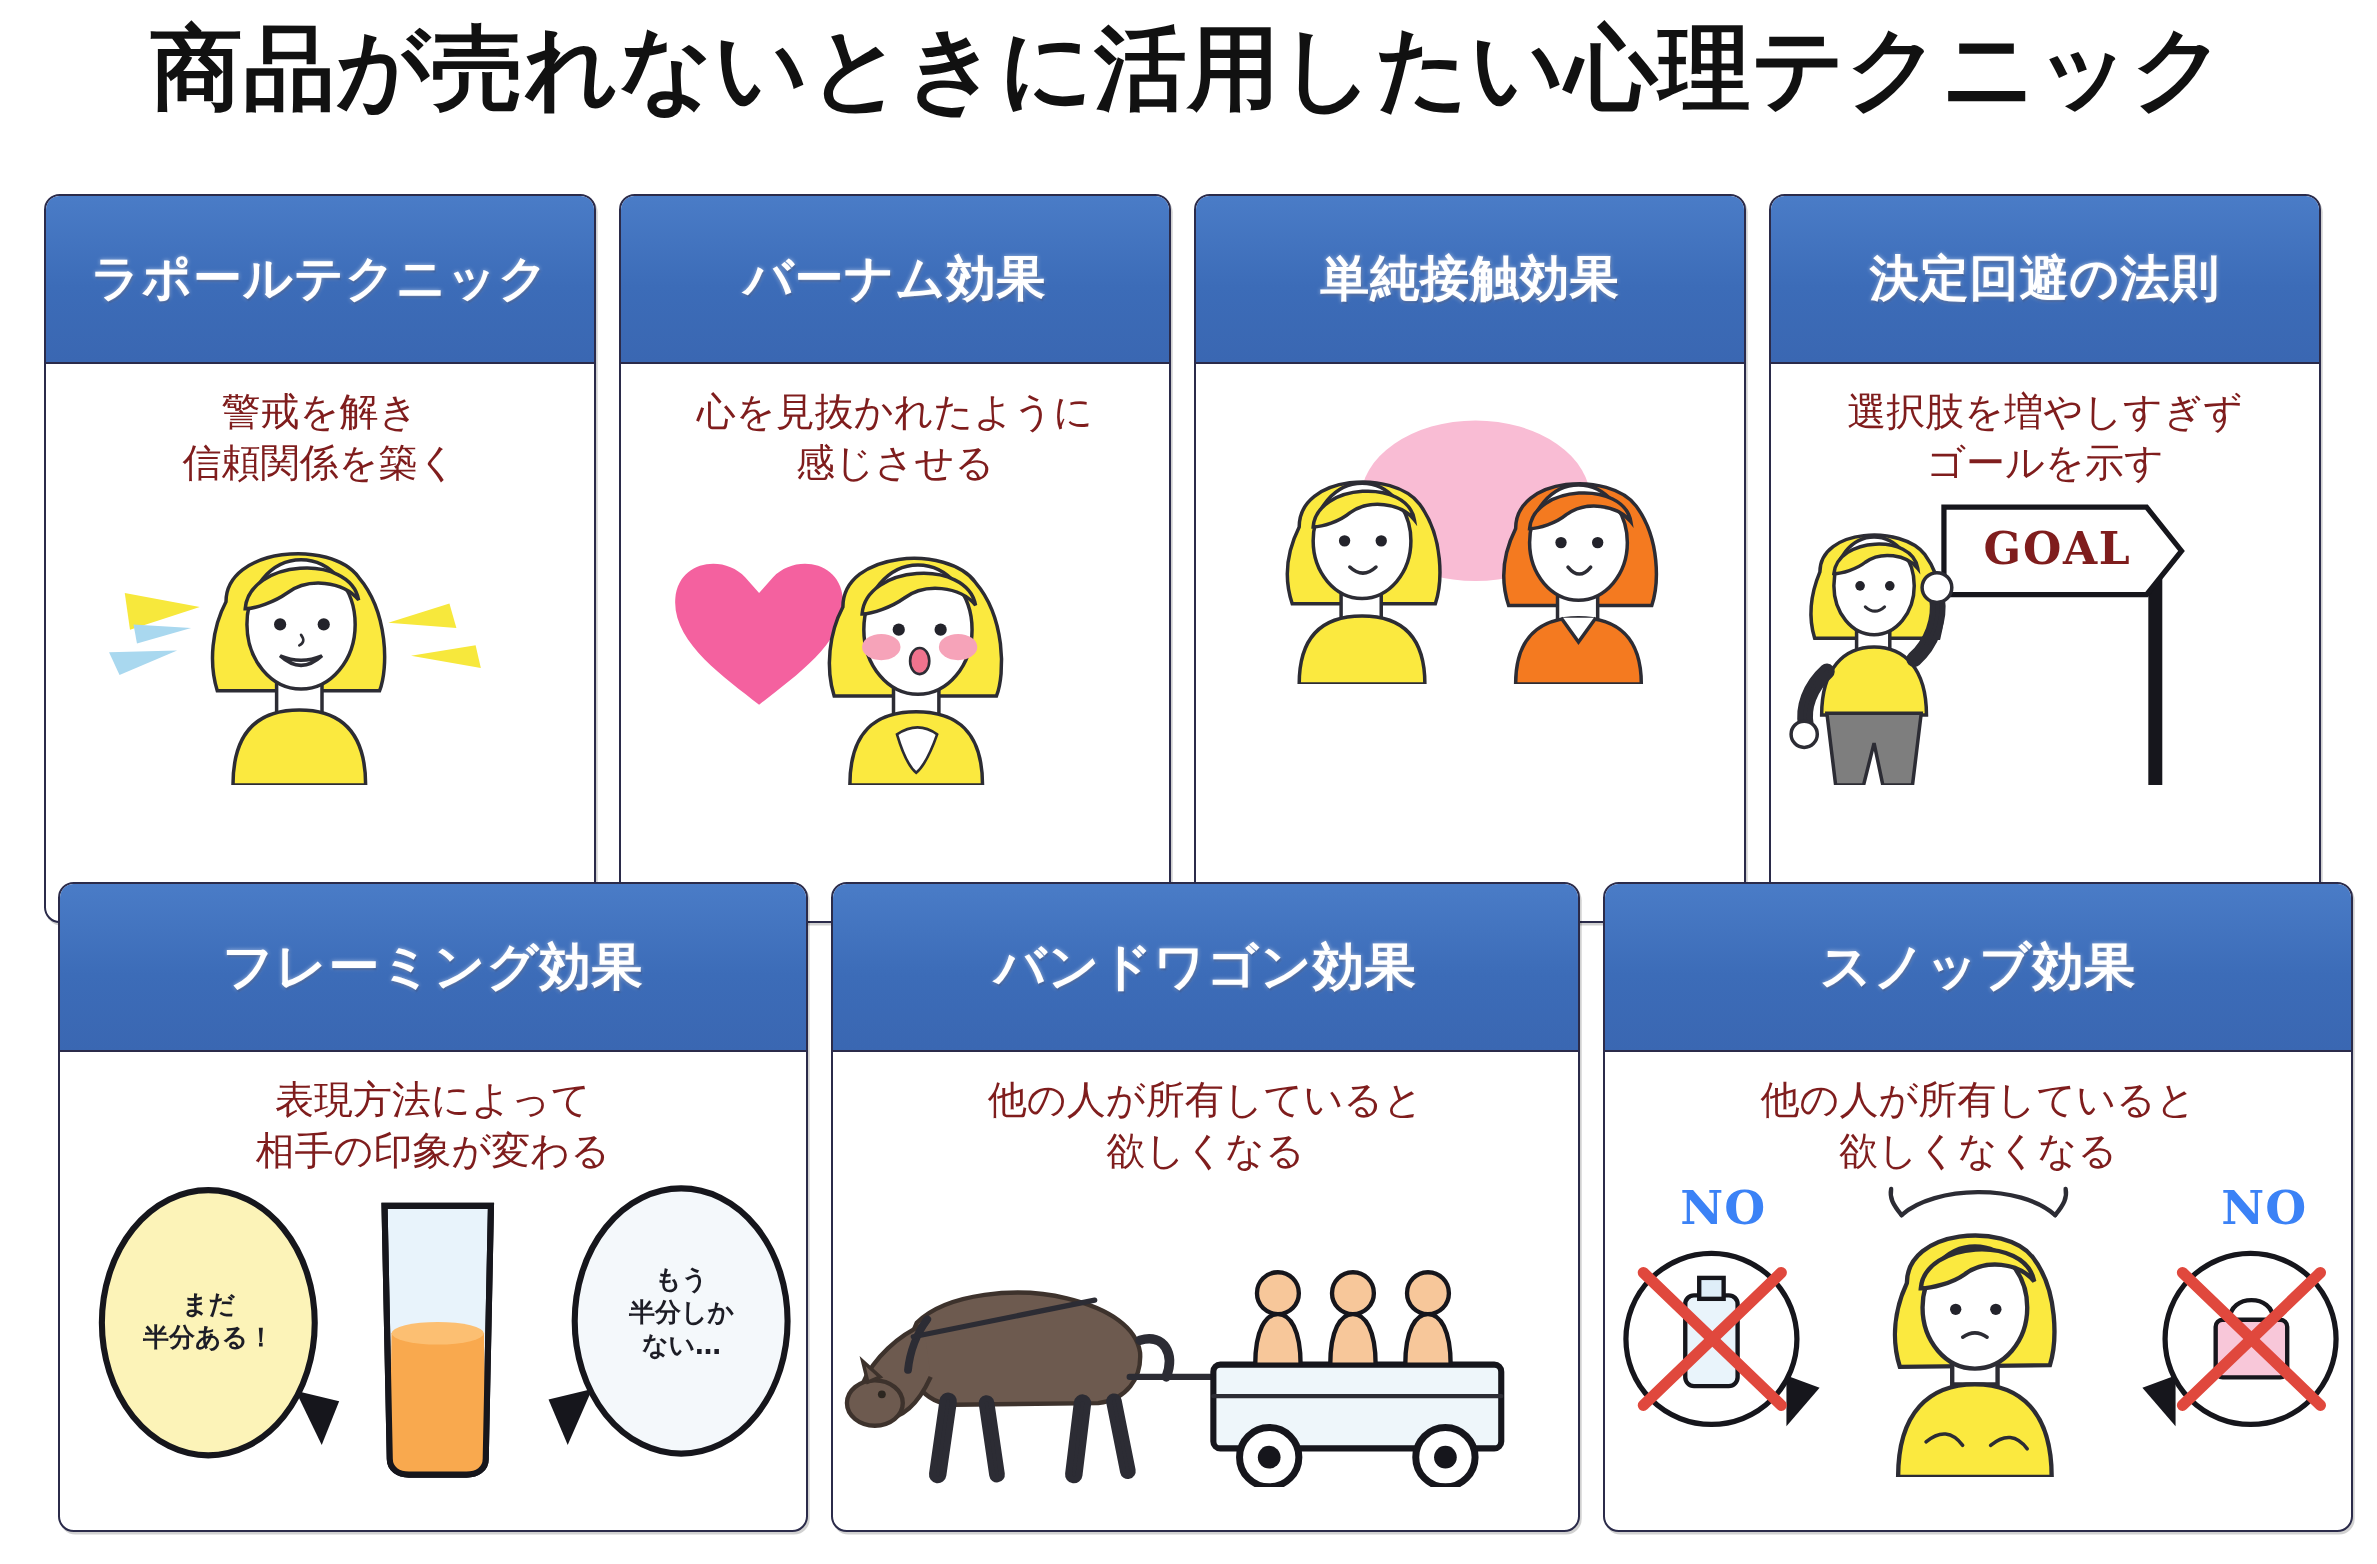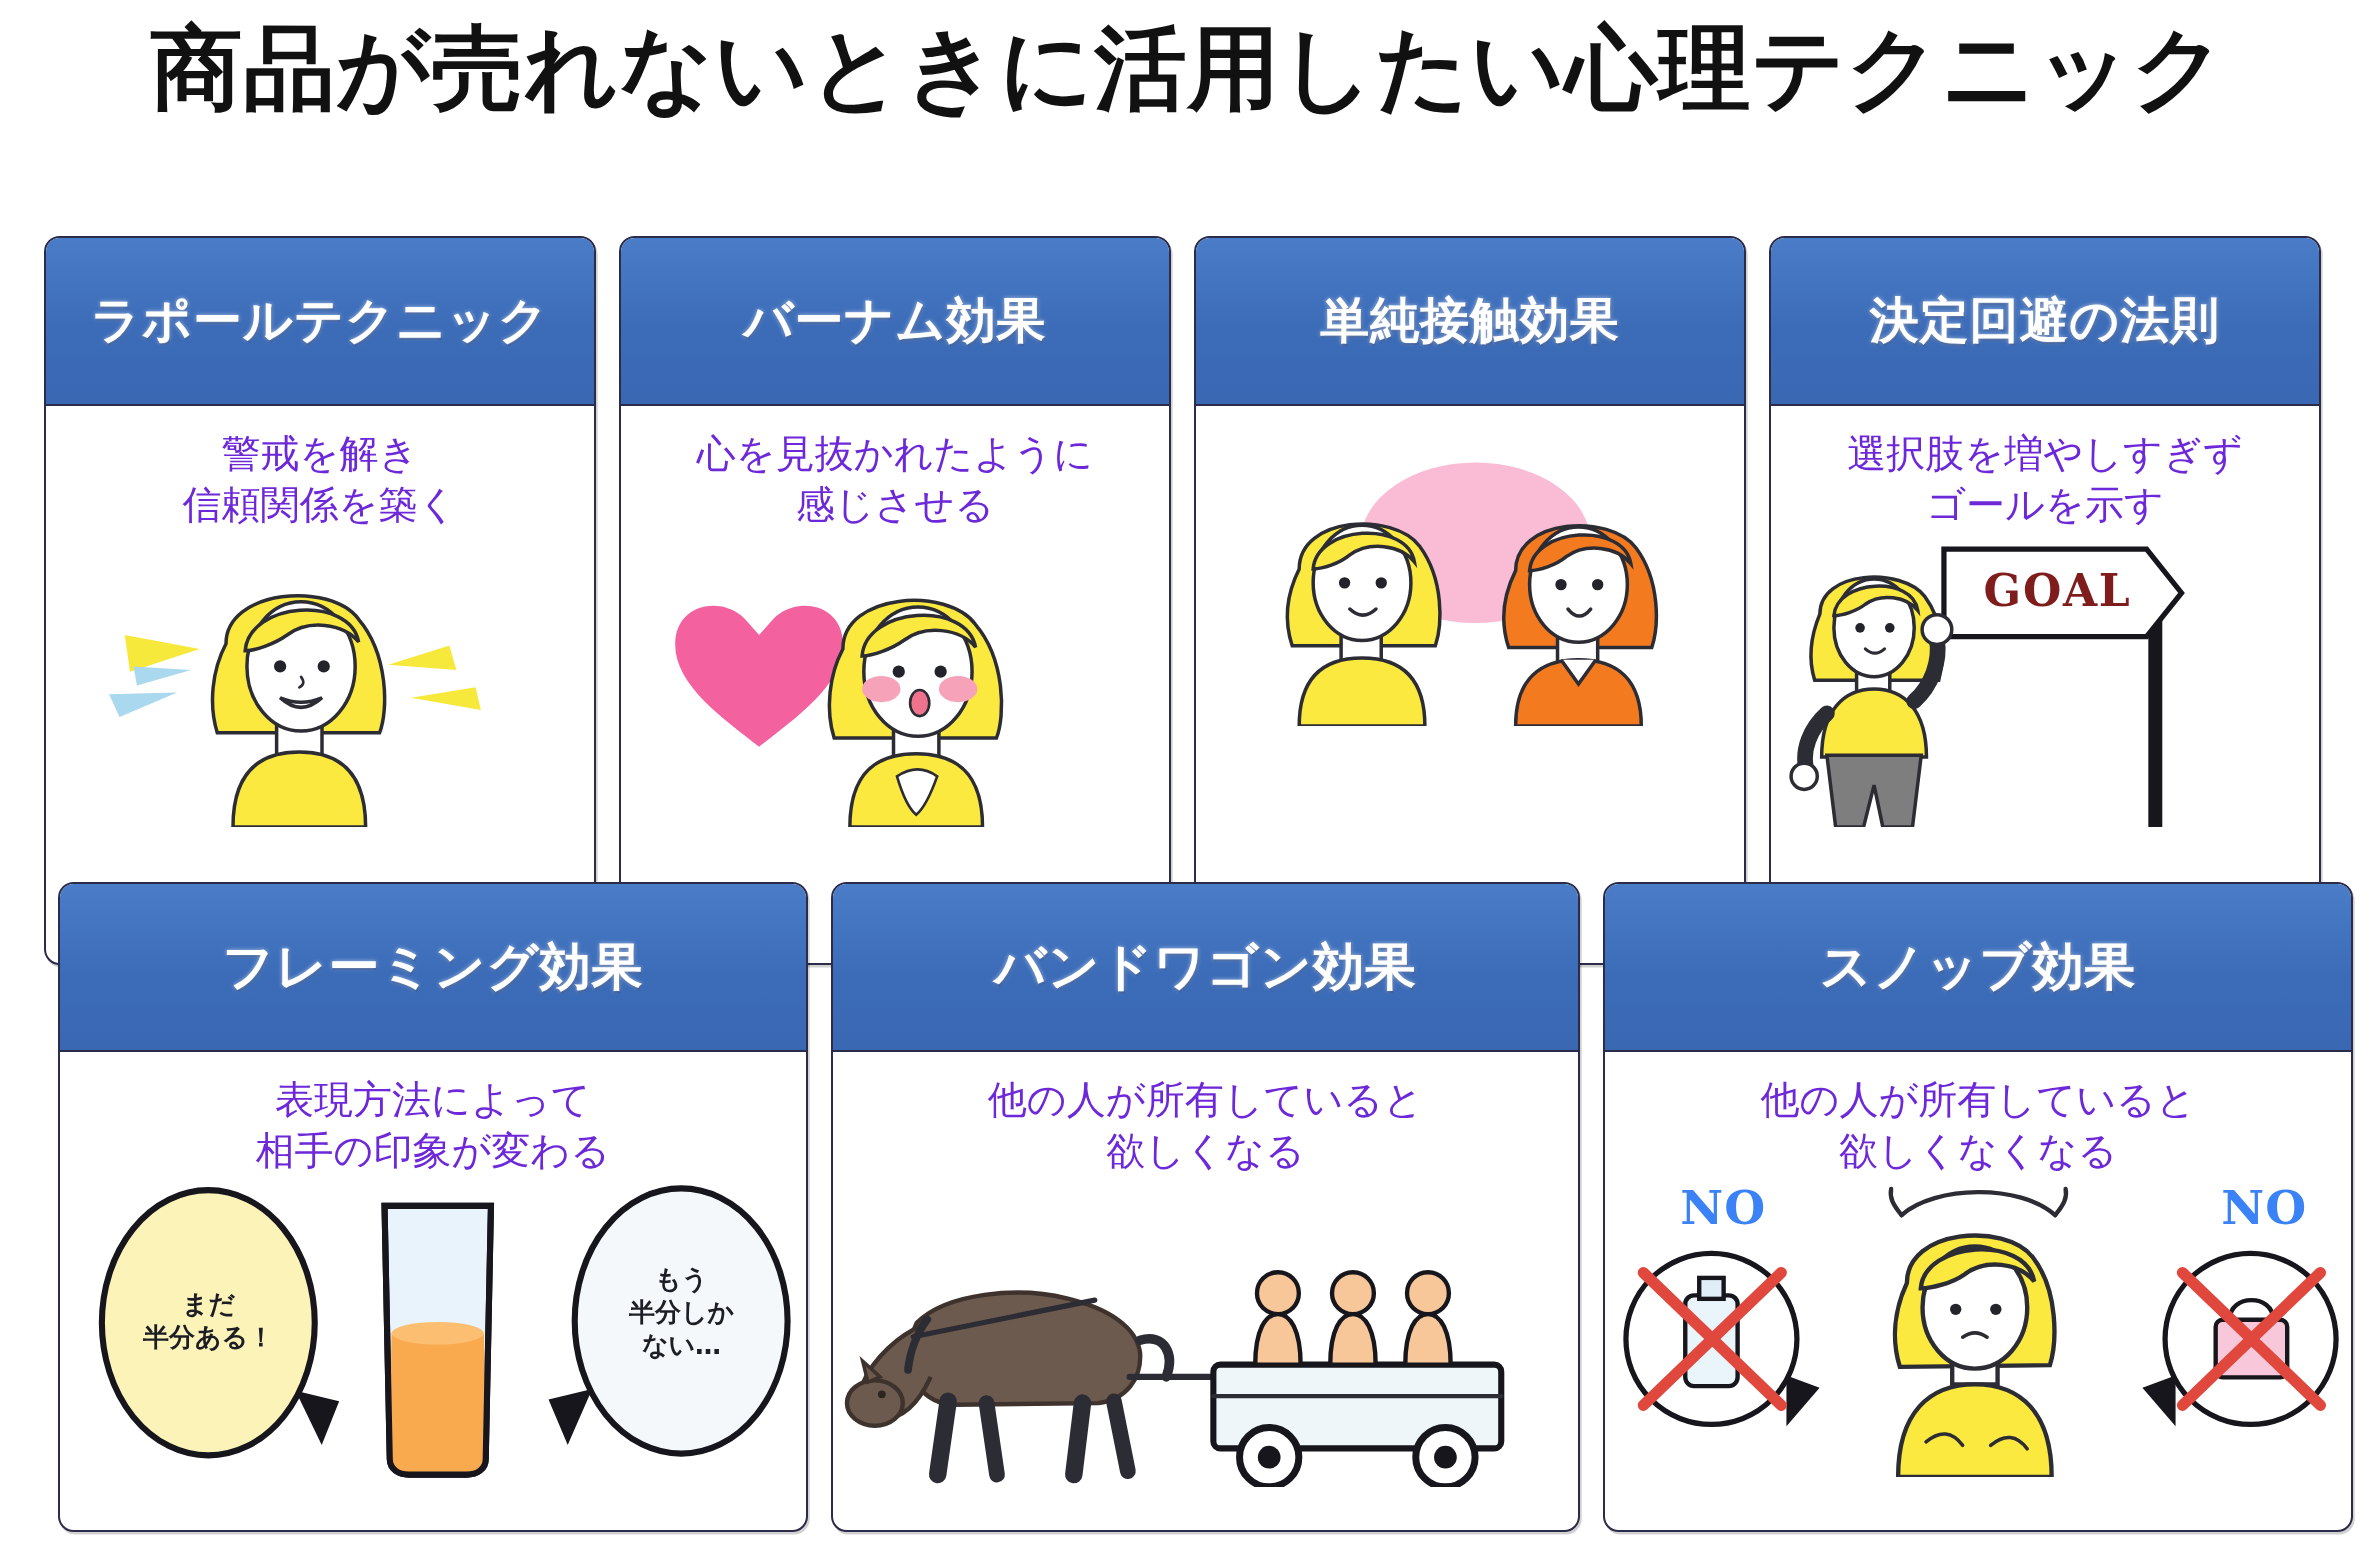--- a/index.html
+++ b/index.html
@@ -29,21 +29,21 @@
 
   .card{
     background:#ffffff;
     border:2.6px solid #2b2b4a;
     border-radius:15.7px;
     box-sizing:border-box;
     overflow:hidden;
     display:flex;flex-direction:column;
     box-shadow:1.7px 2.6px 0 rgba(0,0,0,.18);
   }
-  .row1 .card{width:552px;height:729px;margin-top:42px;}
+  .row1 .card{width:552px;height:729px;}
   .row2 .card{width:752px;height:650px;}
 
   .card-head{
     background:linear-gradient(180deg,#4a7cc7 0%,#3c6cb8 55%,#3a67b2 100%);
     height:166px;
     display:flex;align-items:center;justify-content:center;
     border-bottom:2.6px solid #2b2b4a;
     border-radius:12.2px 12.2px 0 0;
   }
   .card-head-text{
@@ -57,21 +57,21 @@
   .row2 .card-head-text{font-size:51px;}
 
   .card-body{
     flex:1;display:flex;flex-direction:column;align-items:center;
     padding-top:23px;
   }
   .card-desc{
     text-align:center;
     font-size:39px;
     line-height:1.30;
-    color:#6d28d9;
+    color:#7f1d1d;
     white-space:pre-line;
     font-weight:500;
   }
   .card-art{
     flex:1;width:100%;position:relative;
   }
 
   
   .abs{position:absolute;}
   .ink{stroke:#2c2c34;fill:none;stroke-linecap:round;stroke-linejoin:round;}

